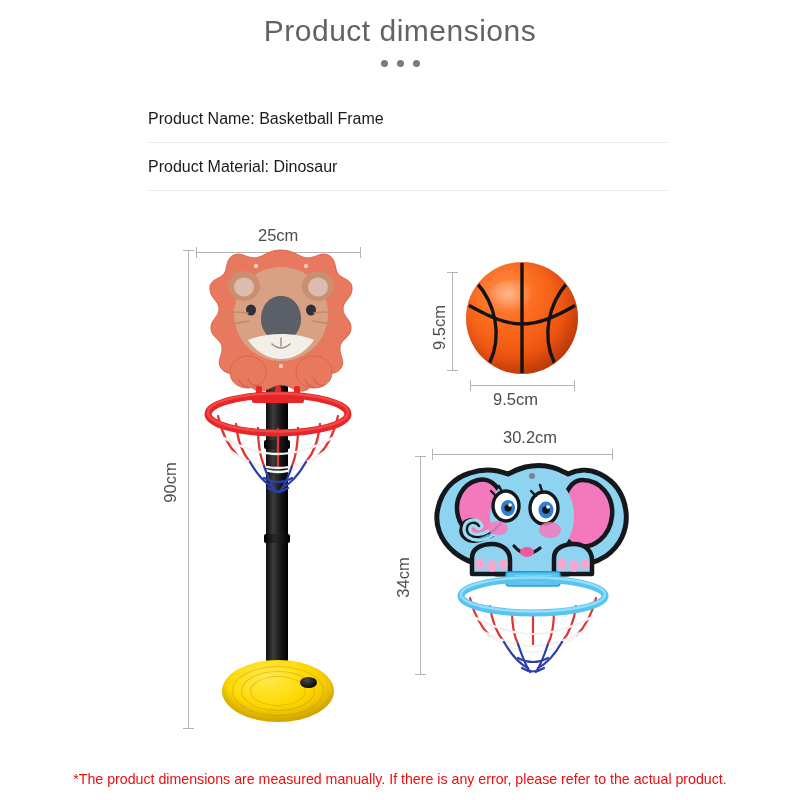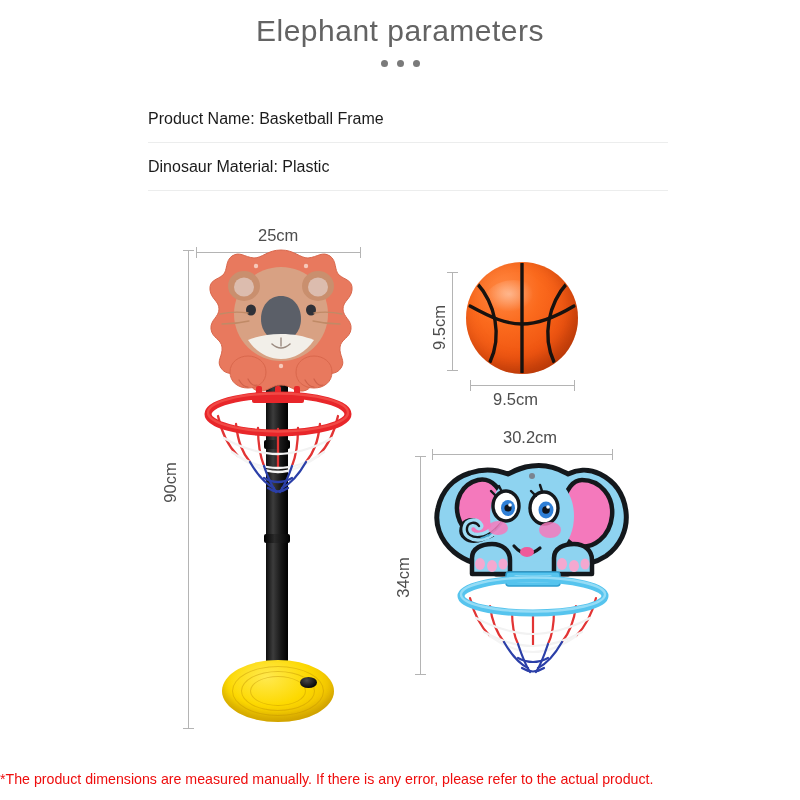--- a/index.html
+++ b/index.html
@@ -157,42 +157,43 @@
 
   
   #eleph-group { position: absolute; left: 432px; top: 462px; width: 200px; height: 210px; }
 
   
   #footer-note {
     position: absolute;
     bottom: 13px;
     left: 0;
     width: 800px;
+    text-align: center;
     font-size: 14.2px;
     color: #ee0d0d;
     white-space: nowrap;
   }
 </style>
 </head>
 <body>
 
-<div id="page-title">Elephant parameters</div>
+<div id="page-title">Product dimensions</div>
 
 <div id="title-dots">
   <span class="dot"></span>
   <span class="dot"></span>
   <span class="dot"></span>
 </div>
 
 <div id="spec-table">
   <div class="spec-row">
     <div class="spec-cell left">Product Name: Basketball Frame</div>
   </div>
   <div class="spec-row">
-    <div class="spec-cell left">Dinosaur Material: Plastic</div>
+    <div class="spec-cell left">Product Material: Dinosaur</div>
   </div>
 </div>
 
 <div id="products">
 
   <div class="dim-label" style="left:258px; top:226px;">25cm</div>
   <div class="dim-line h" style="left:196px; top:252px; width:164px;"></div>
   <div class="dim-cap v" style="left:196px; top:247px;"></div>
   <div class="dim-cap v" style="left:360px; top:247px;"></div>
 

